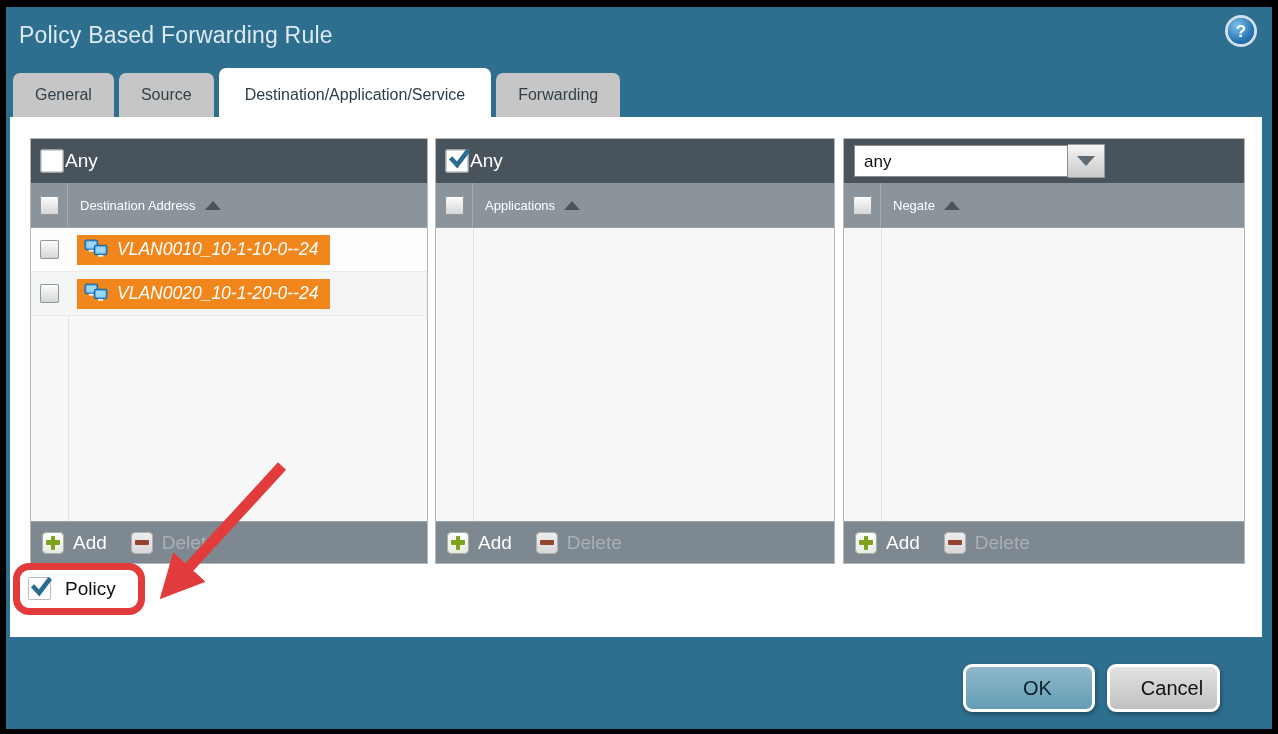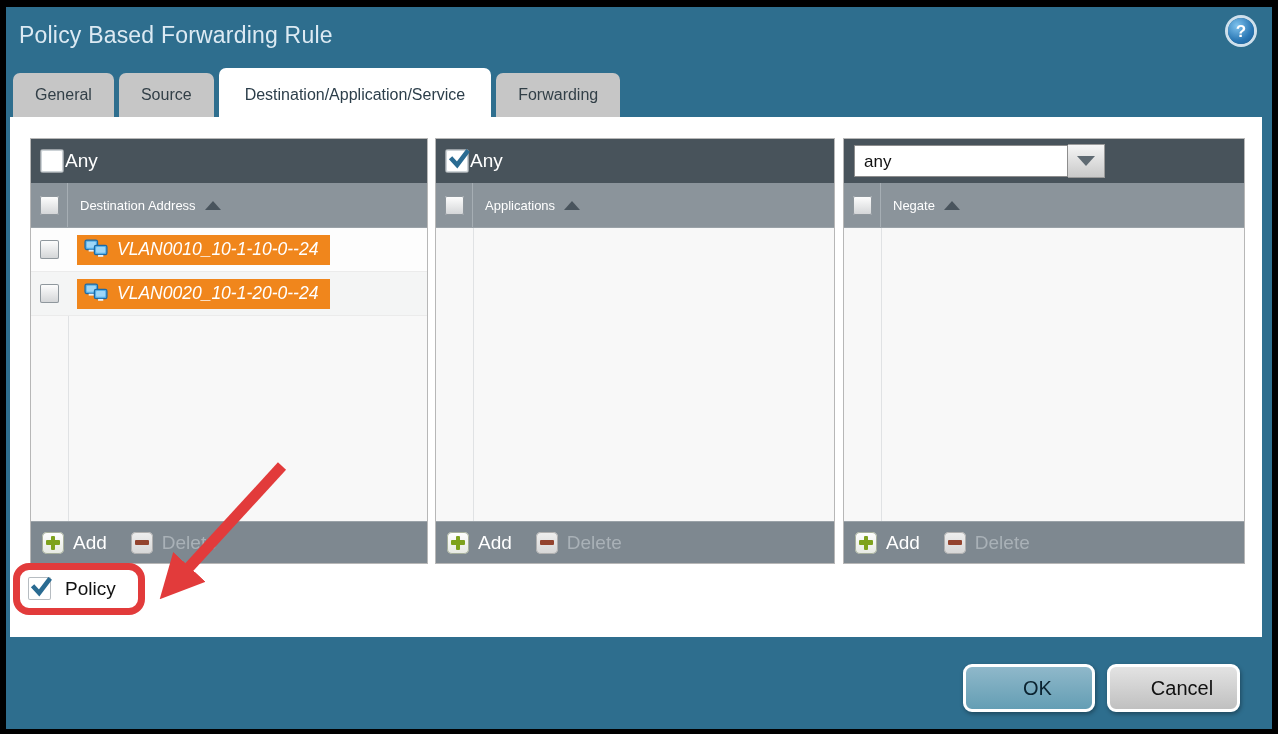--- a/index.html
+++ b/index.html
@@ -67,21 +67,21 @@
   .negate { position:absolute; left:18px; top:460px; display:flex; align-items:center; gap:14px; cursor:pointer; }
   .negcb { width:23px; height:23px; }
   .neglabel { font-size:19px; color:#111; }
 
   .red-rect { position:absolute; left:3px; top:446px; width:132px; height:52px; border:7px solid #e23b3b; border-radius:16px; pointer-events:none; }
   .arrow-svg { position:absolute; left:0; top:0; width:1252px; height:520px; pointer-events:none; }
 
   .btn { position:absolute; top:657px; height:48px; border:3px solid #fff; border-radius:9px; font-size:20px;
          display:flex; align-items:center; justify-content:center; cursor:pointer; box-shadow:1px 2px 4px rgba(0,0,0,.35);padding-left:17px; }
   .btn.ok { left:957px; width:132px; background:linear-gradient(#8fb8ca,#649eb4); color:#0b2330; }
-  .btn.cancel { left:1101px; width:133px; background:linear-gradient(#e3e3e3,#c0c0c0); color:#111; }
+  .btn.cancel { left:1101px; width:113px; background:linear-gradient(#e3e3e3,#c0c0c0); color:#111; }
 </style>
 </head>
 <body>
 
 <div class="frame">
   <div class="dialog">
 
     <div class="title">Policy Based Forwarding Rule</div>
     <div class="help"></div>
 

